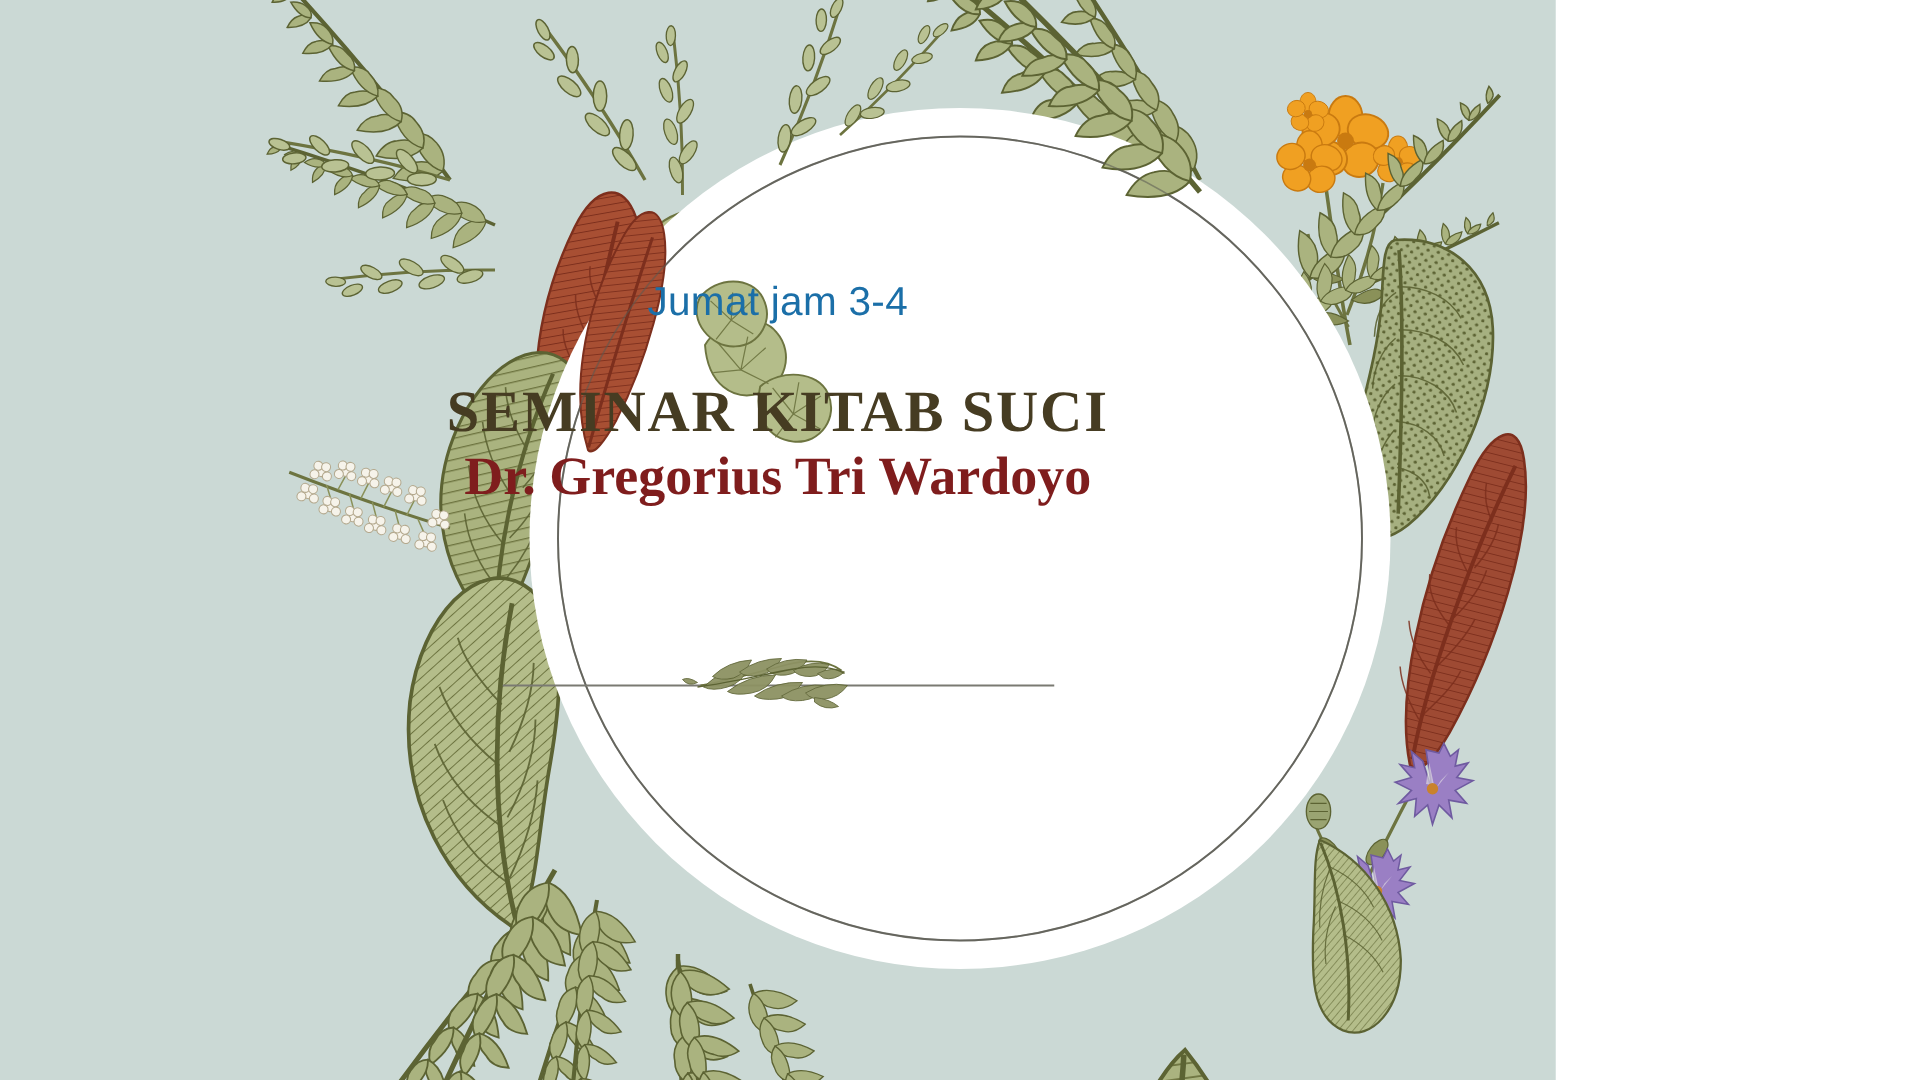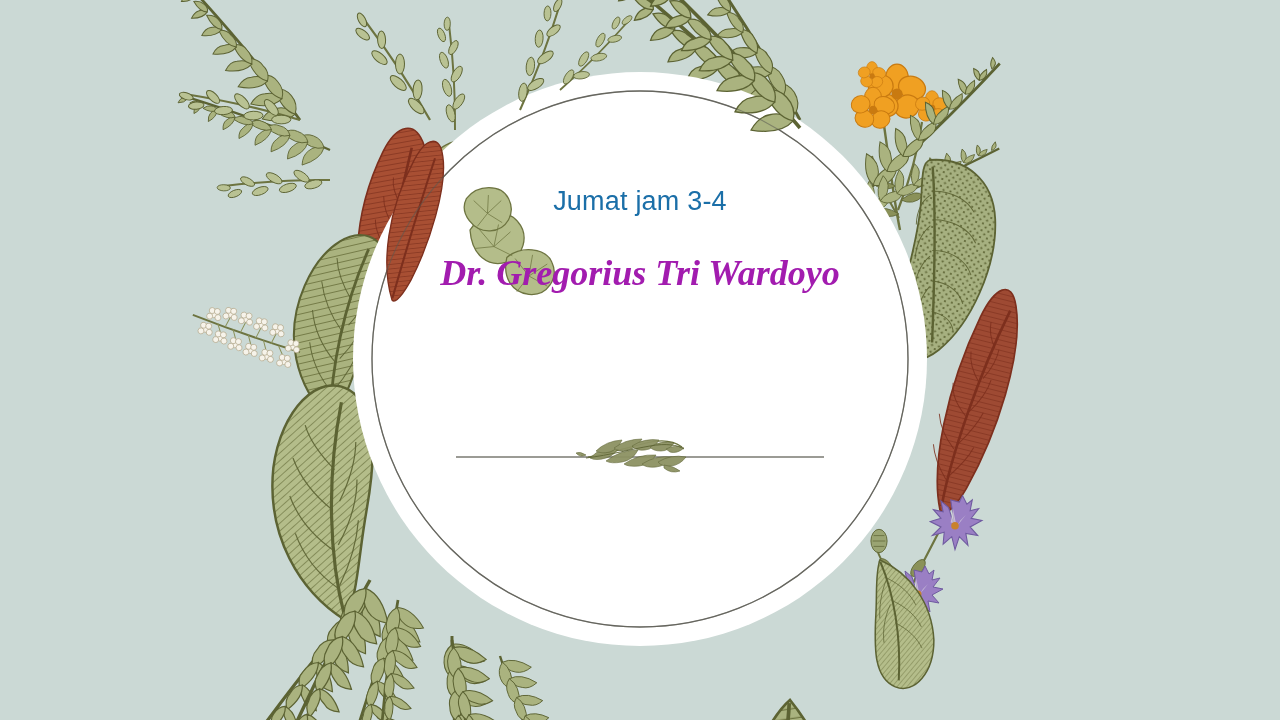--- a/index.html
+++ b/index.html
@@ -3,21 +3,21 @@
 <meta charset="utf-8">
 <title>Seminar Slide</title>
 <style>
   html, body {
     margin: 0;
     padding: 0;
     background: #ffffff;
   }
   #slide {
     position: relative;
-    width: 1280px;
+    width: 1037px;
     height: 720px;
     overflow: hidden;
     background: #cbd9d5;
     font-family: "Liberation Sans", sans-serif;
   }
   #art {
     position: absolute;
     inset: 0;
     width: 1280px;
     height: 720px;
@@ -54,25 +54,24 @@
     font-size: 32px;
     font-weight: 700;
     color: #463c22;
     line-height: 1.16;
     margin: 2px 0 0 0;
   }
   .subtitle-2 {
     font-family: "Liberation Serif", serif;
     font-size: 36px;
     font-weight: 700;
-    color: #a21caf;
+    color: #7f1d1d;
     line-height: 1.16;
-    margin: 16px;
+    margin: 0;
     white-space: nowrap;
-    font-style: italic;
   }
   .divider {
     position: absolute;
     left: 50%;
     top: 432px;
     transform: translateX(-50%);
     width: 368px;
     height: 46px;
     z-index: 30;
   }
@@ -517,20 +516,21 @@
         <path d="M0,-2 C3,-46 8,-110 14,-164" stroke="#7d2f1d" stroke-width="2.3" fill="none"></path>
       </g>
 
     </g>
 
     <circle cx="640" cy="359" r="268" fill="none" stroke="#5a5a52" stroke-width="1.1" opacity="0.55"></circle>
   </svg>
 
   <div class="text-stack">
     <p class="eyebrow">Jumat jam 3-4</p>
+    <h1 class="title">SEMINAR KITAB SUCI</h1>
     <p class="subtitle-2">Dr. Gregorius Tri Wardoyo</p>
   </div>
 
   <svg class="divider" viewBox="0 0 368 46" xmlns="http://www.w3.org/2000/svg">
     <line x1="0" y1="25" x2="368" y2="25" stroke="#7a7a72" stroke-width="1.4"></line>
     <g transform="translate(184,25)">
       <path d="M-52,0 C-30,-4 -10,-10 6,-14 C22,-18 34,-16 42,-10" stroke="#6d7440" stroke-width="1.2" fill="none"></path>
       <g fill="#8d9263" stroke="#5c6333" stroke-width="0.6" opacity="0.95">
         <path d="M-50,1 q12,-12 30,-13 q-4,10 -14,13 q-10,3 -16,0z"></path>
         <path d="M-34,4 q14,-11 32,-11 q-5,10 -16,12 q-11,2 -16,-1z"></path>

